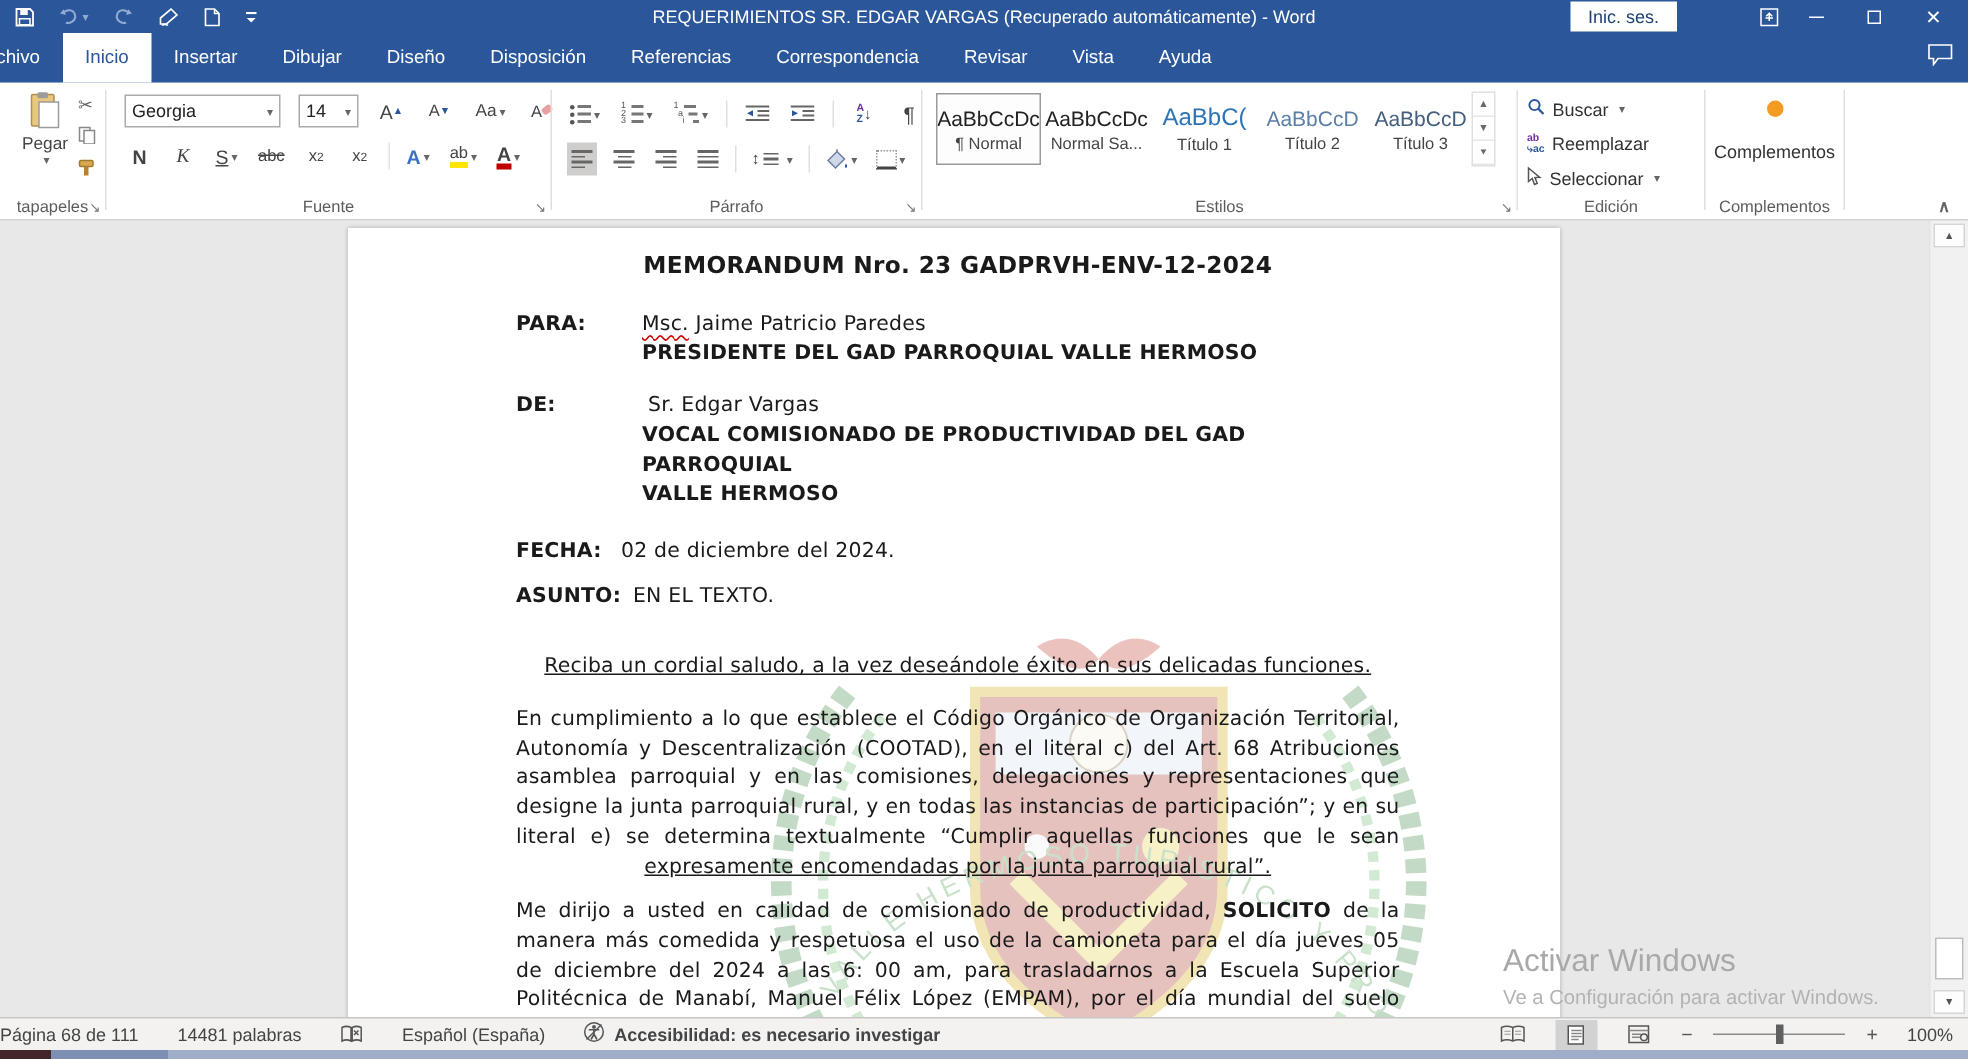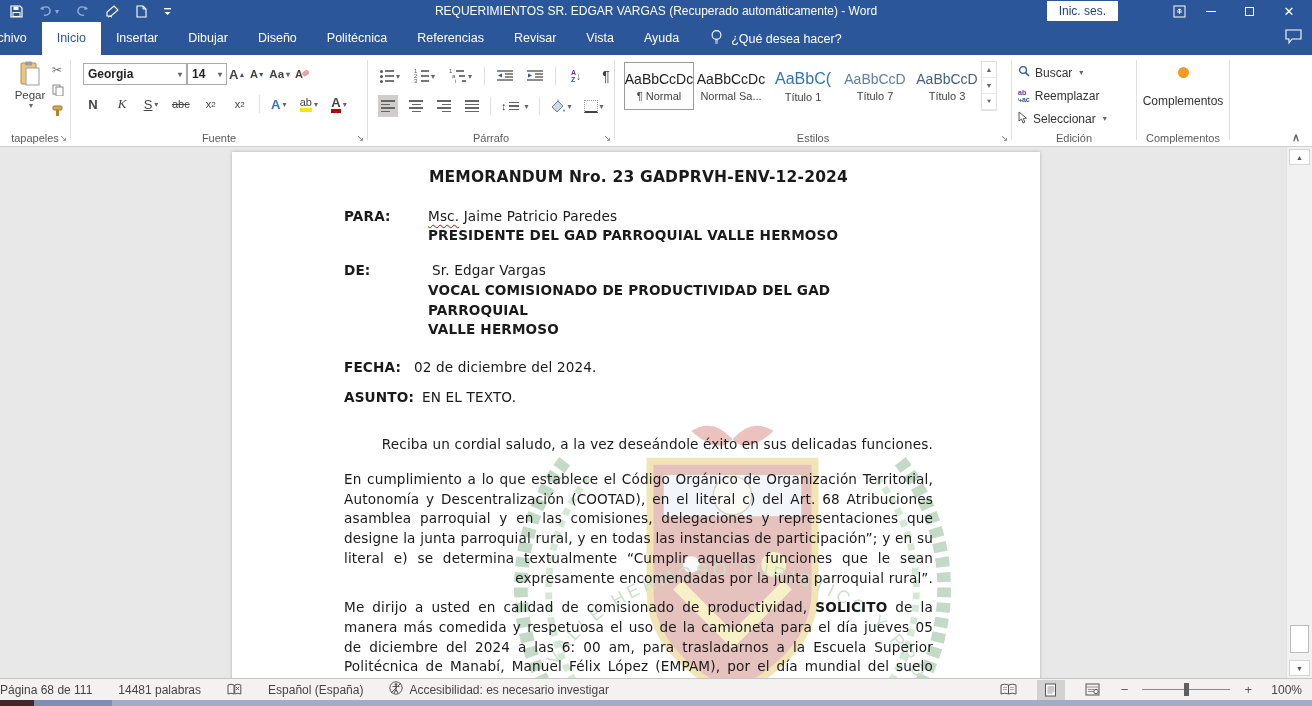--- a/index.html
+++ b/index.html
@@ -82,21 +82,21 @@
   .docarea { position:absolute; left:0; top:147px; width:100%; height:531px; background:#e8e8e8; overflow:hidden; z-index:1; }
   .page { position:absolute; left:232px; top:5px; width:808px; height:600px; background:#fff; box-shadow:0 0 3px rgba(0,0,0,.25); }
   .emblem { position:absolute; left:223px; top:268px; opacity:.3; z-index:0; }
   .content { position:absolute; left:112px; width:589px; top:0; z-index:1; font-family:"DejaVu Sans",sans-serif; font-size:13.6px; color:#1a1a1a; letter-spacing:.15px; line-height:19.7px; }
   .doc-title { margin-top:16px; text-align:center; font-weight:bold; font-size:15.5px; letter-spacing:.2px; }
   .fieldrow { display:grid; grid-template-columns:84px 1fr; }
   .flabel { font-weight:bold; }
   .bold { font-weight:bold; }
   .squiggle { text-decoration:underline wavy #d00000 1px; text-underline-offset:3px; }
   .jline { text-align:justify; text-align-last:justify; overflow:hidden; white-space:nowrap; }
-  .lline { text-align:right; overflow:hidden; white-space:nowrap; }
+  .lline { text-align:center; overflow:hidden; white-space:nowrap;text-decoration:underline; }
 
   .activate { position:absolute; left:1002px; top:482px; color:#a9a9a9; z-index:3; }
   .activate .l1 { font-size:21px; }
   .activate .l2 { font-size:13.5px; margin-top:4px; color:#b3b3b3; }
 
   
   .vscroll { position:absolute; right:0; top:0; width:26px; height:531px; background:#f1f1f1; border-left:1px solid #e3e3e3; z-index:4; }
   .sbtn { position:absolute; left:2px; right:2px; height:16px; background:#fdfdfd; border:1px solid #d5d5d5; display:flex; align-items:center; justify-content:center; font-size:7px; color:#555; }
   .sb-up { top:2px; } .sb-down { bottom:2px; }
   .sb-thumb { position:absolute; left:3px; right:3px; top:478px; height:28px; background:#fff; border:1px solid #bdbdbd; }
@@ -178,34 +178,26 @@
   <div class="winctl closebtn">✕</div>
 </div>
 
 <div class="tabrow">
   <div class="tabs">
     <span class="tab">Archivo</span>
     <span class="tab active">Inicio</span>
     <span class="tab">Insertar</span>
     <span class="tab">Dibujar</span>
     <span class="tab">Diseño</span>
-    <span class="tab">Politécnica</span>
+    <span class="tab">Disposición</span>
     <span class="tab">Referencias</span>
+    <span class="tab">Correspondencia</span>
     <span class="tab">Revisar</span>
     <span class="tab">Vista</span>
     <span class="tab">Ayuda</span>
-  </div>
-  <div class="tellme">
-    <span>
-      <svg width="13" height="16" viewBox="0 0 13 16">
-          <circle cx="6.5" cy="6" r="4.4" fill="none" stroke="#fff" stroke-width="1.1"></circle>
-          <path d="M5 12 h3 M5.3 14 h2.4" stroke="#fff" stroke-width="1.1"></path>
-        </svg>
-    </span>
-    <span>¿Qué desea hacer?</span>
   </div>
   <span class="bubble-right">
     <svg width="17" height="15" viewBox="0 0 17 15">
         <path d="M1 1 h15 v9 h-9 l-3 4 v-4 h-3 Z" fill="none" stroke="#fff" stroke-width="1.1"></path>
       </svg>
   </span>
 </div>
 
 <div class="ribbon">
 
@@ -229,21 +221,21 @@
             <rect x="1" y="1" width="9" height="4" rx="1" fill="#d8a94e" stroke="#a07a2e"></rect>
             <rect x="4" y="5" width="3" height="6" fill="#b9812f"></rect>
           </svg></span>
     </div>
     <div class="glabel">tapapeles</div>
     <div class="launcher">↘</div>
   </div>
   <div class="vsep" style="left:70px;"></div>
 
   <div class="rgroup" style="left:71px;width:296px;">
-    <div style="position:absolute;left:12px;top:8px;display:flex;gap:0;align-items:center;font-weight:bold;">
+    <div style="position:absolute;left:12px;top:8px;display:flex;gap:12px;align-items:center;">
       <div class="combo" style="width:104px;">
           <span>Georgia</span>
           <span class="chev">▾</span>
         </div>
       <div class="combo" style="width:40px;">
           <span>14</span>
           <span class="chev">▾</span>
         </div>
       <span class="rbtn" style="font-size:13px;">A<sup style="font-size:7px;color:#2b579a;">▲</sup></span>
       <span class="rbtn" style="font-size:11px;">A<sup style="font-size:7px;color:#2b579a;">▼</sup></span>
@@ -434,21 +426,21 @@
       <div class="stylecard">
         <span class="stprev">AaBbCcDc</span>
         <span class="stname">Normal Sa...</span>
       </div>
       <div class="stylecard">
         <span class="stprev st-blue" style="font-size:16px;">AaBbC(</span>
         <span class="stname">Título 1</span>
       </div>
       <div class="stylecard">
         <span class="stprev st-blue2" style="font-size:14px;">AaBbCcD</span>
-        <span class="stname">Título 7</span>
+        <span class="stname">Título 2</span>
       </div>
       <div class="stylecard">
         <span class="stprev st-blue3">AaBbCcD</span>
         <span class="stname">Título 3</span>
       </div>
     </div>
     <div class="stylescroll">
       <div>▲</div>
       <div>▼</div>
       <div>⯆</div>
@@ -568,40 +560,44 @@
 
       <div style="margin-top:10px;">
         <div class="jline"><span>Me dirijo a usted en calidad de comisionado de productividad, </span><span class="bold">SOLICITO</span><span> de la</span></div>
         <div class="jline">manera más comedida y respetuosa el uso de la camioneta para el día jueves 05</div>
         <div class="jline">de diciembre del 2024 a las 6: 00 am, para trasladarnos a la Escuela Superior</div>
         <div class="jline">Politécnica de Manabí, Manuel Félix López (EMPAM), por el día mundial del suelo</div>
       </div>
     </div>
   </div>
 
+  <div class="activate">
+    <div class="l1">Activar Windows</div>
+    <div class="l2">Ve a Configuración para activar Windows.</div>
+  </div>
 
   <div class="vscroll">
     <div class="sbtn sb-up">▲</div>
     <div class="sb-thumb"></div>
     <div class="sbtn sb-down">▼</div>
   </div>
 </div>
 
 <div class="statusbar">
   <div class="sb-left">
     <span class="item">Página 68 de 111</span>
     <span class="item">14481 palabras</span>
     <span class="item">
       <svg width="15" height="13" viewBox="0 0 15 13">
           <path d="M1 2 q3 -1.5 6 0 v9 q-3 -1.5 -6 0 Z M13.8 2 q-3 -1.5 -6 0 v9 q3 -1.5 6 0 Z" fill="none" stroke="#555"></path>
           <path d="M9 4 l3 3 M12 4 l-3 3" stroke="#555"></path>
         </svg>
     </span>
     <span class="item">Español (España)</span>
-    <span class="item" style="font-weight:normal;text-align:right;">
+    <span class="item" style="font-weight:bold;text-align:right;">
       <span><svg width="14" height="14" viewBox="0 0 14 14">
             <circle cx="7" cy="7" r="6.2" fill="none" stroke="#555"></circle>
             <circle cx="7" cy="3.6" r="1.3" fill="#555"></circle>
             <path d="M3.5 5.5 h7 M7 5.5 v3 M7 8.5 l-2 3.5 M7 8.5 l2 3.5" stroke="#555" stroke-width="1.1" fill="none"></path>
             <path d="M2 12 L12 2" stroke="#555"></path>
           </svg></span>
       <span>Accesibilidad: es necesario investigar</span>
     </span>
   </div>
   <div class="sb-right">

